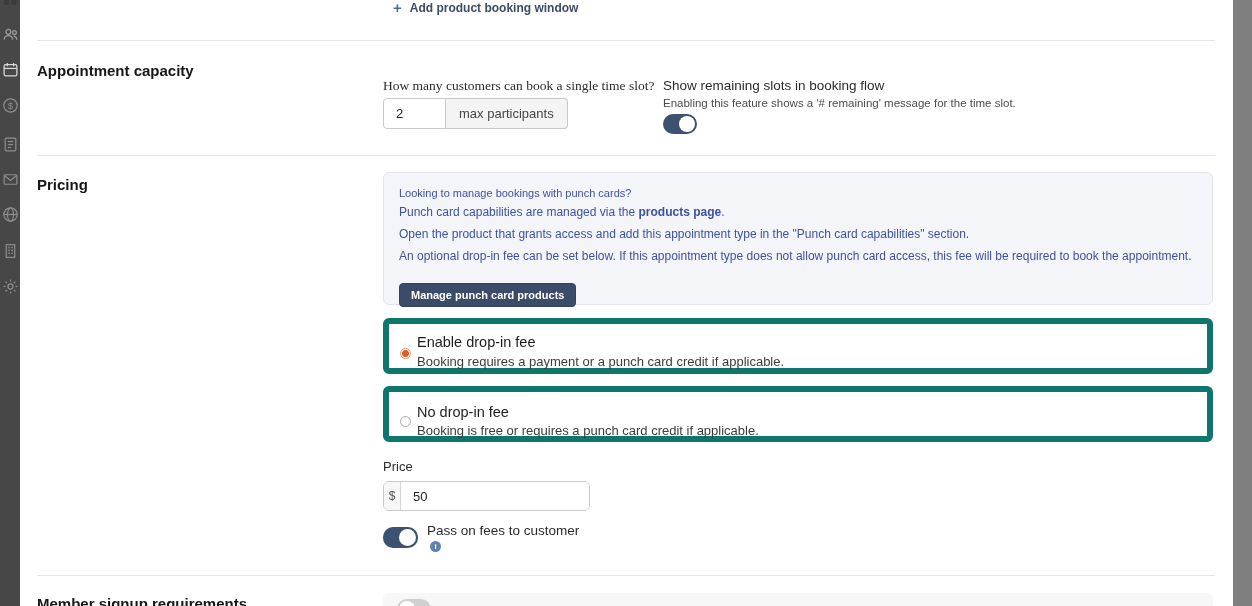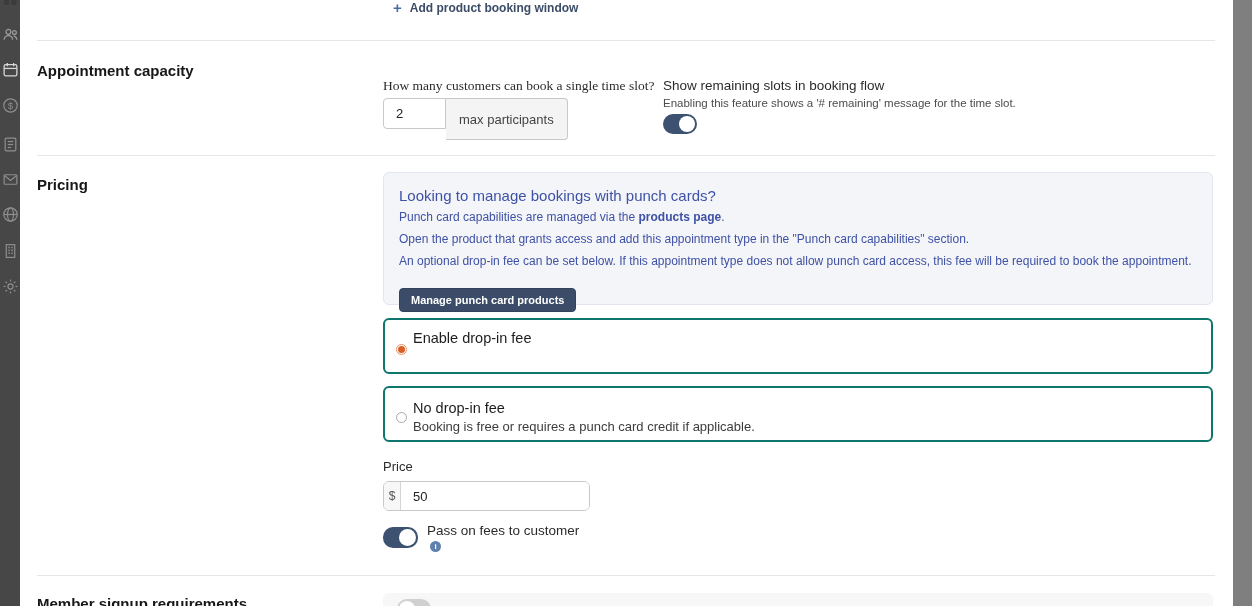--- a/index.html
+++ b/index.html
@@ -21,45 +21,45 @@
 
   
   .add-link { position:absolute; left:393px; top:1px; display:flex; align-items:center; gap:8px; cursor:pointer; }
   .add-link .plus { color:#4a6da4; font-size:15px; font-weight:700; line-height:14px; }
   .add-link .txt { color:#3c4d68; font-size:12px; font-weight:600; }
 
   
   .input-group { position:absolute; left:383px; top:98px; display:flex; height:31px; }
   .input-group input { width:63px; height:31px; border:1px solid #c8c8c8; border-radius:4px 0 0 4px;
     padding-left:12px; font-size:13px; color:#222; font-family:inherit; outline:none; }
-  .input-suffix { height:42px; border:1px solid #c8c8c8; border-left:none; border-radius:0 4px 4px 0;
+  .input-suffix { height:31px; border:1px solid #c8c8c8; border-left:none; border-radius:0 4px 4px 0;
     background:#f4f4f4; display:flex; align-items:center; padding:0 13px; font-size:13px; color:#444; }
 
   .hint-text { position:absolute; left:663px; top:97px; font-size:11.5px; color:#4c4c4c; }
 
   .toggle { position:absolute; width:34px; height:20px; border-radius:10px; background:#3d5170; cursor:pointer; }
   .toggle .knob { position:absolute; top:2px; width:16px; height:16px; border-radius:50%; background:#fff; }
   .toggle.on .knob { right:2px; }
   .toggle.off { background:#d0d0d0; }
   .toggle.off .knob { left:2px; }
 
   
   .punch-box { position:absolute; left:383px; top:172px; width:830px; height:133px; background:#f4f5f9;
     border:1px solid #e2e5f1; border-radius:6px; padding:14px 15px 0 15px; }
-  .punch-box .head { font-size:15px; color:#3e51a5; }
+  .punch-box .head { font-size:11px; color:#3e51a5; }
   .punch-box .ln { font-size:12px; color:#3e51a5; margin-top:8px; }
   .punch-box .ln.first { margin-top:6px; }
   .punch-box .ln b { font-weight:700; }
   .punch-btn { margin-top:20px; display:inline-block; background:#3a4c68; color:#fff; font-size:11px;
     font-weight:700; padding:5px 11px; border-radius:4px; border:1px solid #33435c; cursor:pointer;
     font-family:inherit; }
 
   
   .opt-card { position:absolute; left:383px; width:830px; height:56px; background:#fff;
-    border:2px solid #0f766e; border-radius:6px; cursor:pointer; }
+    border:6px solid #0f766e; border-radius:6px; cursor:pointer; }
   .radio { position:absolute; left:11px; top:24px; width:11px; height:11px; border-radius:50%; }
   .radio.sel { border:1px solid #ea9468; background:#fff; }
   .radio.sel::after { content:""; position:absolute; left:1px; top:1px; width:7px; height:7px;
     border-radius:50%; background:#d95f27; }
   .radio.unsel { border:1px solid #a9a9a9; background:#fff; }
   .opt-title { position:absolute; left:28px; font-size:14.5px; font-weight:500; color:#1d1d1d; }
   .opt-sub { position:absolute; left:28px; font-size:13px; color:#3c3c3c; }
 
   
   .price-group { position:absolute; left:383px; top:481px; display:flex; height:30px; width:207px;
@@ -190,20 +190,21 @@
     <div class="head">Looking to manage bookings with punch cards?</div>
     <div class="ln first"><span>Punch card capabilities are managed via the </span><b>products page</b><span>.</span></div>
     <div class="ln">Open the product that grants access and add this appointment type in the "Punch card capabilities" section.</div>
     <div class="ln">An optional drop-in fee can be set below. If this appointment type does not allow punch card access, this fee will be required to book the appointment.</div>
     <button class="punch-btn">Manage punch card products</button>
   </div>
 
   <div class="opt-card" style="top:318px;">
     <div class="radio sel"></div>
     <div class="opt-title" style="top:10px;">Enable drop-in fee</div>
+    <div class="opt-sub" style="top:30px;">Booking requires a payment or a punch card credit if applicable.</div>
   </div>
   <div class="opt-card" style="top:386px;">
     <div class="radio unsel"></div>
     <div class="opt-title" style="top:12px;">No drop-in fee</div>
     <div class="opt-sub" style="top:31px;">Booking is free or requires a punch card credit if applicable.</div>
   </div>
 
   <label class="field-label" style="left:383px; top:459px; font-size:13px;">Price</label>
   <div class="price-group">
     <div class="price-prefix">$</div>

